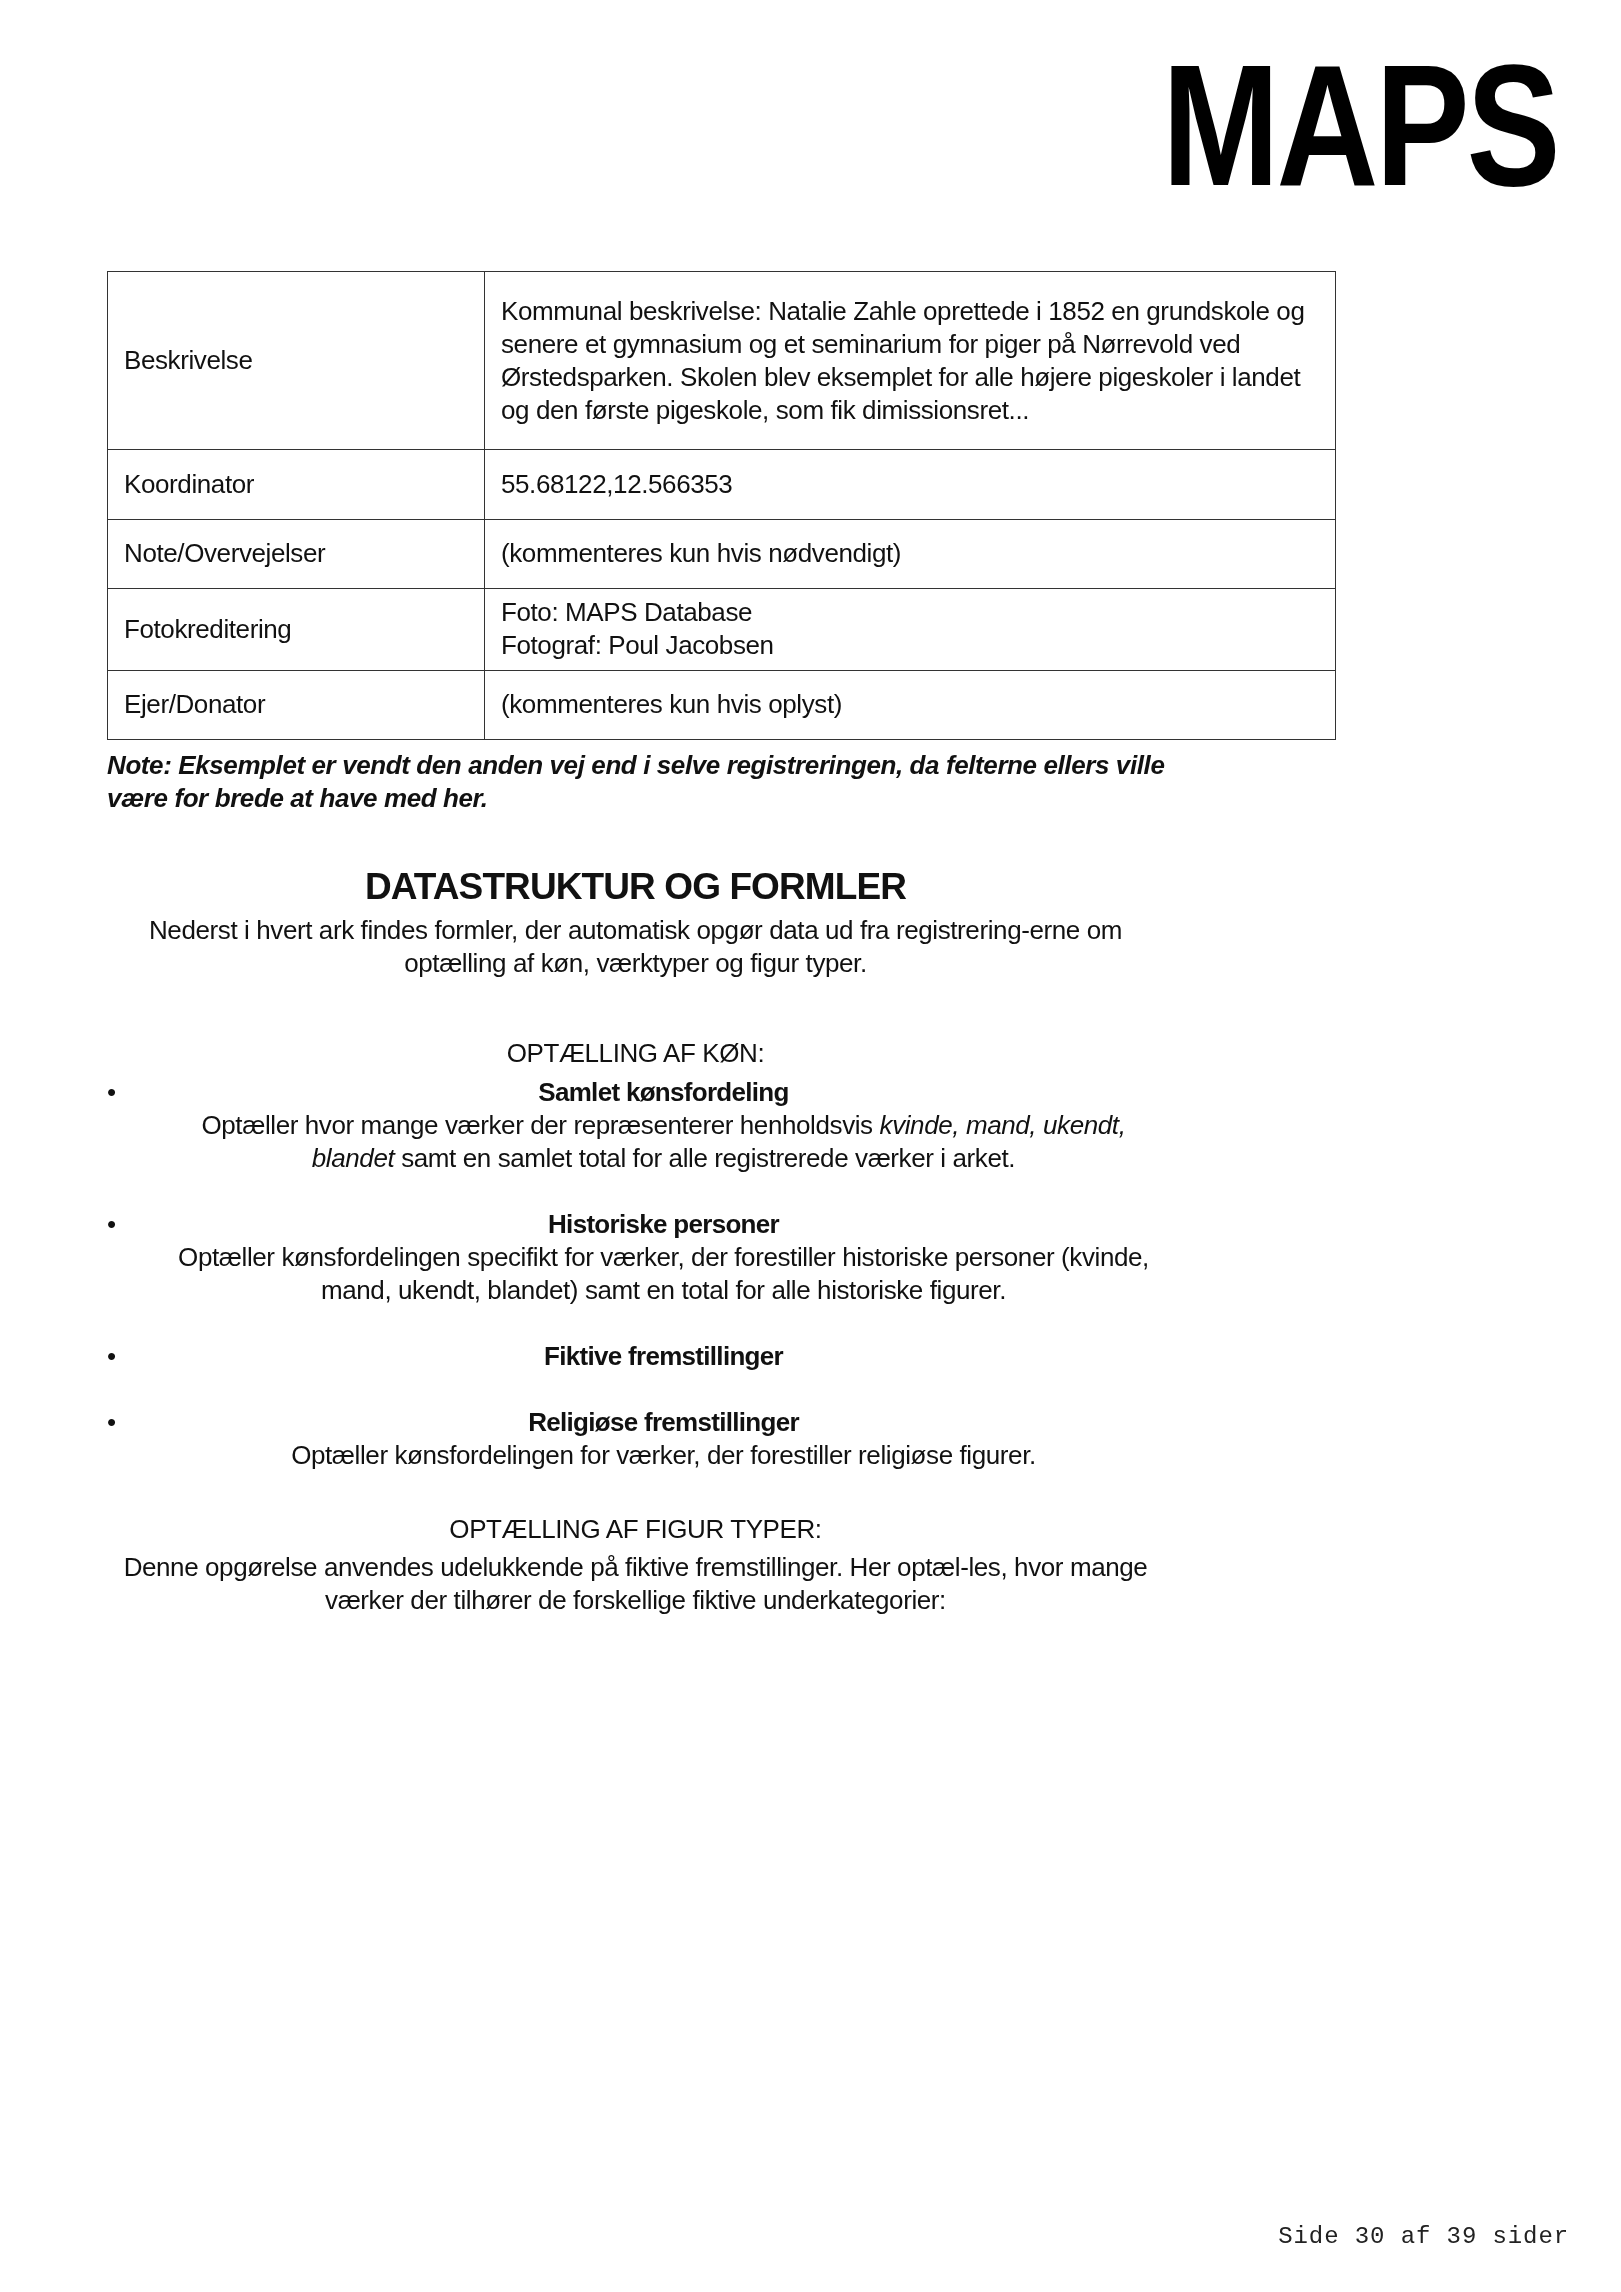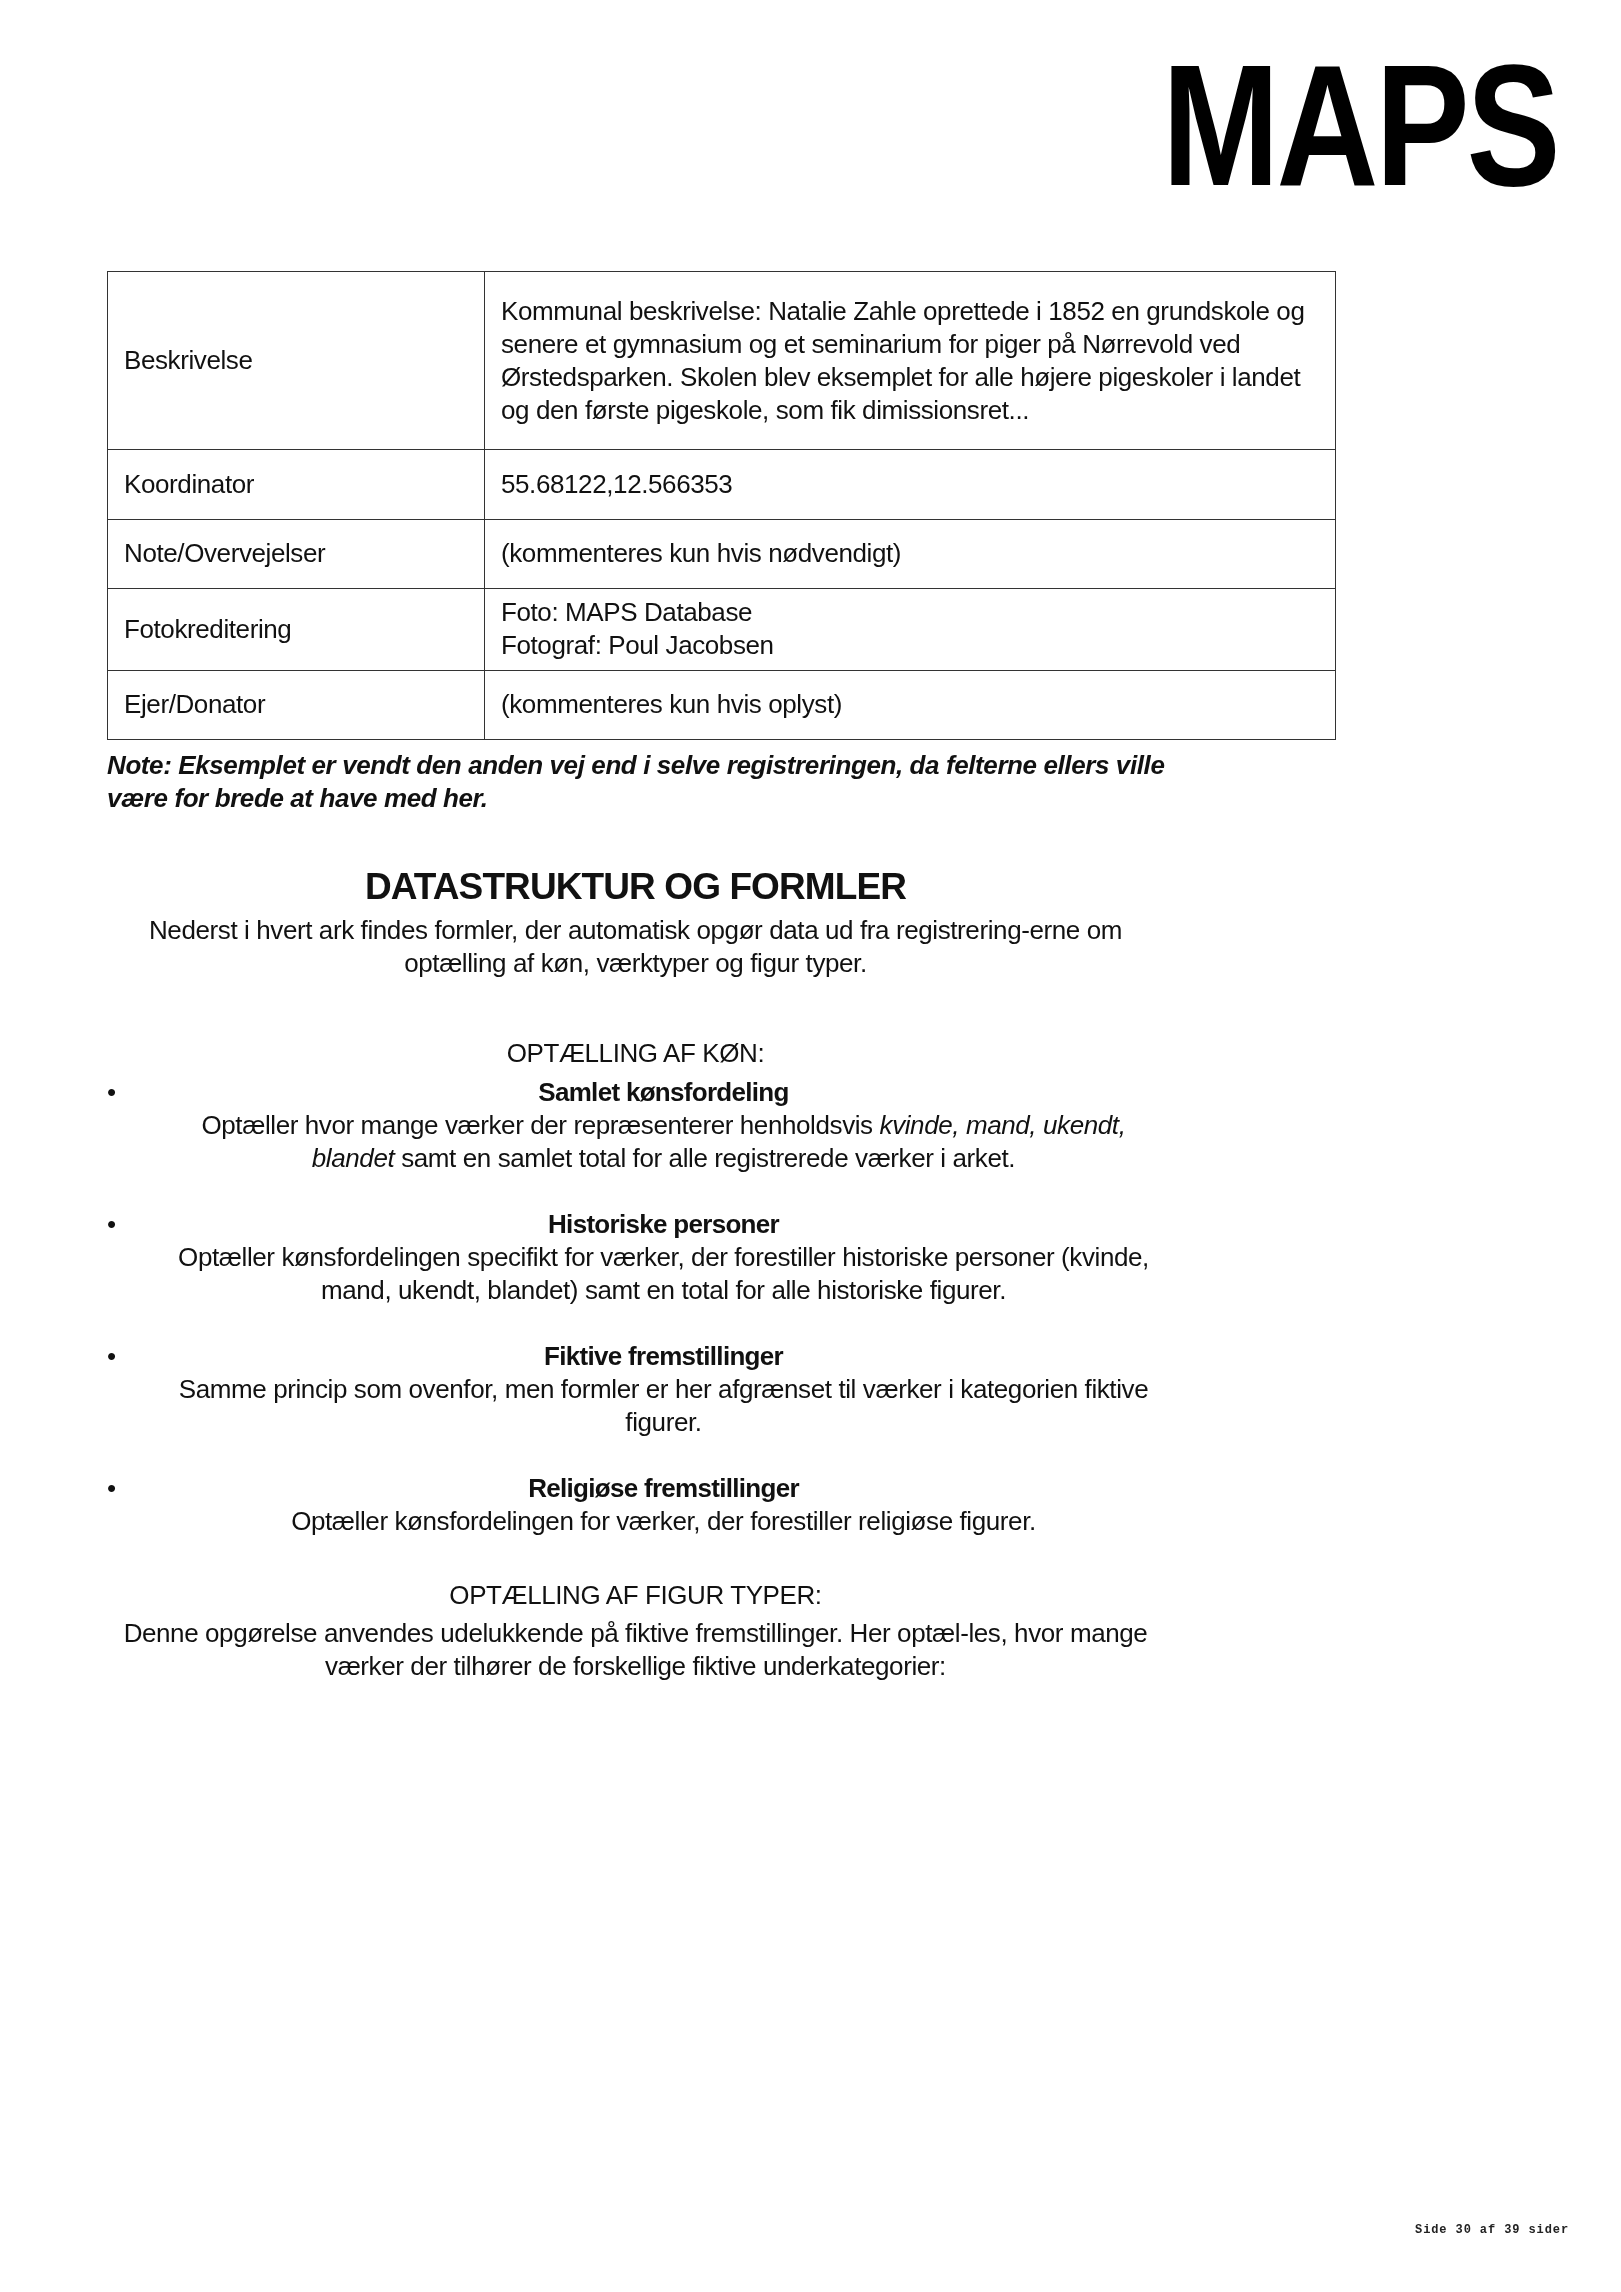--- a/index.html
+++ b/index.html
@@ -41,23 +41,22 @@
     .section p { margin: 0 0 33px 0; font-weight: 500; }
     .sub-heading { margin: 57px 0 5.4px 0; font-weight: 400; font-size: 26px; line-height: 33px; }
     ul.bullets { list-style: none; margin: 0; padding: 0; }
     ul.bullets li { position: relative; padding-left: 56px; margin-bottom: 33px; }
     ul.bullets li .dot { position: absolute; left: 0; top: 0; font-size: 26px; }
     ul.bullets li .title { font-weight: 700; display: block; letter-spacing: -0.7px; }
     ul.bullets li .body { display: block; }
     .sub-heading.second { margin-top: 41px; }
     .footer {
       position: absolute; right: 52px; top: 2223px;
-      font-family: "Liberation Mono", monospace; font-size: 12px; color: #222;
+      font-family: "Liberation Mono", monospace; font-size: 24px; color: #222;
       letter-spacing: 0.9px;
-      font-weight: bold;
     }
     em { font-style: italic; }
   </style>
 </head>
 <body>
 
 <div class="logo">MAPS</div>
 
 <table class="meta">
   <tbody>
@@ -101,21 +100,20 @@
       <span class="body"><span>Optæller hvor mange værker der repræsenterer henholdsvis </span><em>kvinde, mand, ukendt, blandet</em><span> samt en samlet total for alle registrerede værker i arket.</span></span>
     </li>
     <li>
       <span class="dot">•</span>
       <span class="title">Historiske personer</span>
       <span class="body">Optæller kønsfordelingen specifikt for værker, der forestiller historiske personer (kvinde, mand, ukendt, blandet) samt en total for alle historiske figurer.</span>
     </li>
     <li>
       <span class="dot">•</span>
       <span class="title">Fiktive fremstillinger</span>
-      <span class="body">Samme princip som ovenfor, men formler er her afgrænset til værker i kategorien fiktive figurer.</span>
     </li>
     <li>
       <span class="dot">•</span>
       <span class="title">Religiøse fremstillinger</span>
       <span class="body">Optæller kønsfordelingen for værker, der forestiller religiøse figurer.</span>
     </li>
   </ul>
 
   <div class="sub-heading second">OPTÆLLING AF FIGUR TYPER:</div>
   <p>Denne opgørelse anvendes udelukkende på fiktive fremstillinger. Her optæl-les, hvor mange værker der tilhører de forskellige fiktive underkategorier:</p>

